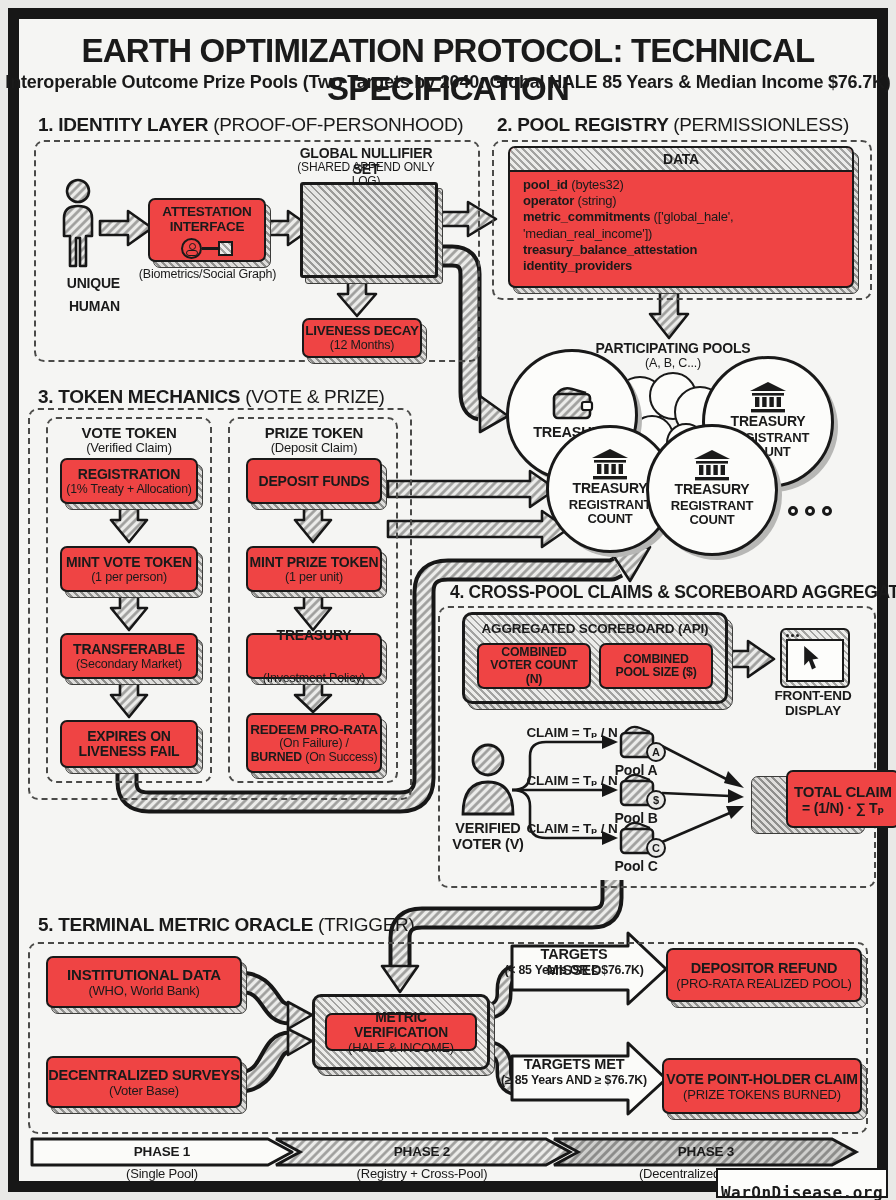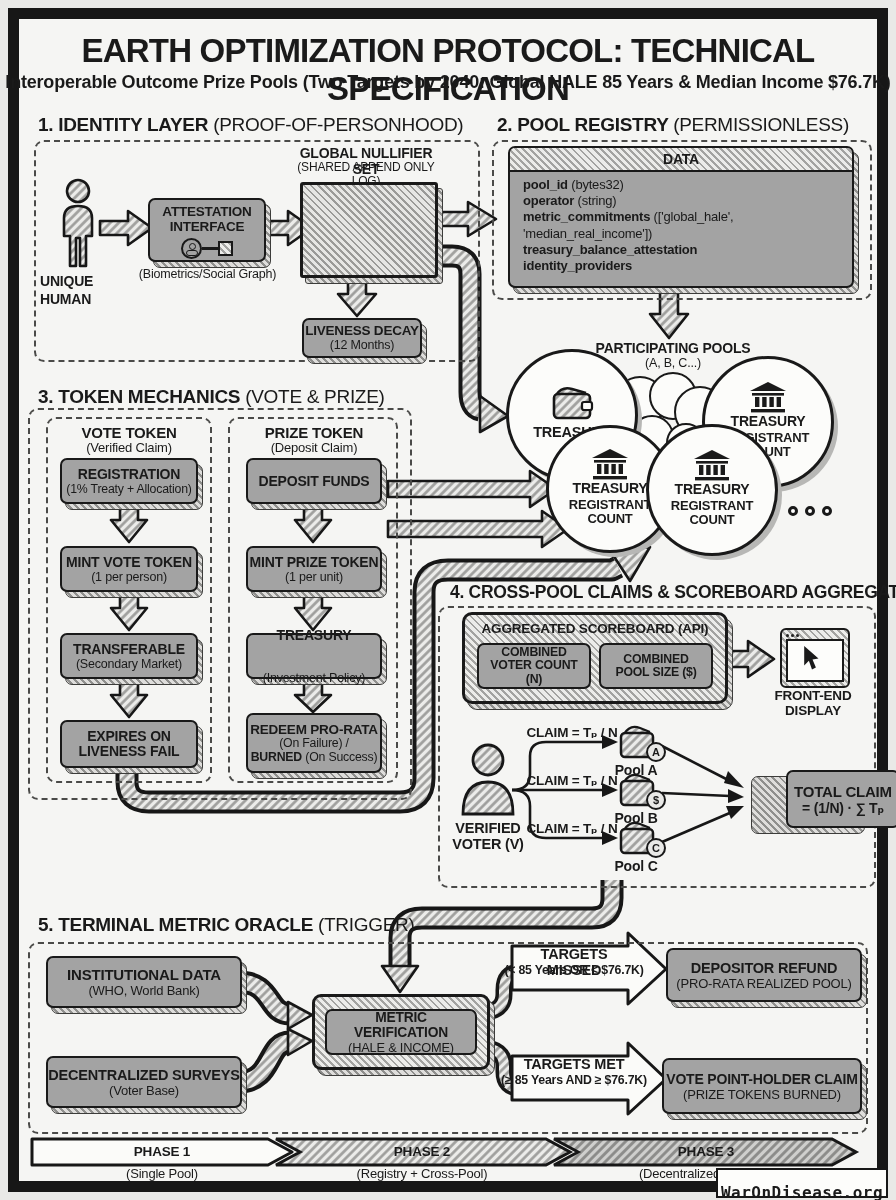--- a/index.html
+++ b/index.html
@@ -1,20 +1,20 @@
 <!DOCTYPE html>
 <html><head>
 <meta charset="utf-8">
 <style>
   html,body{margin:0;padding:0;background:#d8d8d6;}
   #stage{position:relative;width:896px;height:1200px;background:#e9e9e7;overflow:hidden;
          font-family:"Liberation Sans","DejaVu Sans",sans-serif;color:#1a1a1a;}
   .A{position:absolute;}
   #frame{left:8px;top:8px;width:858px;height:1162px;border:11px solid #171717;background:#f5f5f3;}
-  .bx{background:#a3a3a3;border:2.6px solid #191919;border-radius:7px;box-sizing:border-box;}
+  .bx{background:#ef4444;border:2.6px solid #191919;border-radius:7px;box-sizing:border-box;}
   .shd{position:absolute;background:repeating-linear-gradient(45deg,#dedddb 0 3px,#8f8f8d 3px 5px);
        border:1.5px solid #3c3c3a;border-radius:7px;box-sizing:border-box;}
   .ht{background:repeating-linear-gradient(45deg,#ececea 0 3px,#a3a3a1 3px 5px);}
   .dash{border:2px dashed #4a4a48;border-radius:10px;box-sizing:border-box;}
   .hd{font-size:19px;font-weight:bold;letter-spacing:-0.3px;white-space:nowrap;}
   .hd .lt{font-weight:normal;}
   .t1{font-weight:bold;text-align:center;letter-spacing:-0.2px;}
   .t2{font-weight:normal;text-align:center;letter-spacing:-0.2px;}
   .crc{border:3px solid #191919;border-radius:50%;background:#fcfcfa;
        box-shadow:5px 5px 0 -1px #b7b7b5;box-sizing:border-box;}
@@ -128,21 +128,21 @@
 
 <div class="A hd" style="left:38px;top:114px;">
   <span>1. IDENTITY LAYER</span> <span class="lt">(PROOF-OF-PERSONHOOD)</span>
 </div>
 <div class="A dash" style="left:34px;top:140px;width:446px;height:222px;"></div>
 
 <svg class="A" style="left:50px;top:178px;" width="56" height="94" viewBox="0 0 56 94">
   <circle cx="28" cy="13" r="11" fill="url(#hp)" stroke="#171717" stroke-width="2.6"></circle>
   <path d="M14,40 Q14,28 28,28 Q42,28 42,40 V58 H36 V88 H30 V60 H26 V88 H20 V58 H14 Z" fill="url(#hp)" stroke="#171717" stroke-width="2.6" stroke-linejoin="round"></path>
 </svg>
-<div class="A t1" style="left:38px;top:272px;width:80px;font-size:14px;line-height:18px;text-align:left;padding-left:2px;">UNIQUE HUMAN</div>
+<div class="A t1" style="left:38px;top:272px;width:80px;font-size:14px;line-height:23px;text-align:right;padding-left:2px;">UNIQUE HUMAN</div>
 
 <div class="shd" style="left: 153px; top: 204px; width: 118px; height: 64px; border-radius: 7px;"></div>
     <div class="A bx sh" style="left:148px;top:198px;width:118px;height:64px;">
   <div class="t1" style="font-size:13.5px;line-height:14.5px;margin-top:5px;">ATTESTATION INTERFACE</div>
   <div style="display:flex;align-items:center;justify-content:center;margin-top:4px;">
     <span style="display:inline-block;width:21px;height:21px;border:2.4px solid #191919;border-radius:50%;position:relative;box-sizing:border-box;">
       <span style="position:absolute;left:5.5px;top:2.5px;width:5px;height:5px;border:1.6px solid #191919;border-radius:50%;"></span>
       <span style="position:absolute;left:3px;top:10px;width:10px;height:4px;border:1.6px solid #191919;border-radius:3px;"></span>
     </span>
     <span style="display:inline-block;width:16px;height:2.6px;background:#191919;"></span>
@@ -371,21 +371,21 @@
   <div class="t2" style="font-size:13px;">(WHO, World Bank)</div>
 </div>
 <div class="shd" style="left: 51px; top: 1062px; width: 196px; height: 52px; border-radius: 7px;"></div>
     <div class="A bx sh ctr" style="left:46px;top:1056px;width:196px;height:52px;">
   <div class="t1" style="font-size:14.5px;">DECENTRALIZED SURVEYS</div>
   <div class="t2" style="font-size:13px;">(Voter Base)</div>
 </div>
 
 <div class="shd" style="left: 317px; top: 1000px; width: 178px; height: 76px; border-radius: 9px;"></div>
     <div class="A ht sh ctr" style="left:312px;top:994px;width:172px;height:70px;border:3px solid #191919;border-radius:9px;">
-  <div class="bx ctr" style="width:152px;height:46px;">
+  <div class="bx ctr" style="width:152px;height:38px;">
     <div class="t1" style="font-size:13.8px;">METRIC VERIFICATION</div>
     <div class="t2" style="font-size:12.8px;">(HALE &amp; INCOME)</div>
   </div>
 </div>
 
 <div class="A t1" style="left:516px;top:946px;width:116px;font-size:14.5px;">TARGETS MISSED</div>
 <div class="A t2" style="left:500px;top:963px;width:148px;font-size:12.3px;font-weight:bold;">(&lt; 85 Years OR &lt; $76.7K)</div>
 <div class="A t1" style="left:516px;top:1056px;width:116px;font-size:14.5px;">TARGETS MET</div>
 <div class="A t2" style="left:500px;top:1073px;width:148px;font-size:12.3px;font-weight:bold;">(≥ 85 Years AND ≥ $76.7K)</div>
 

